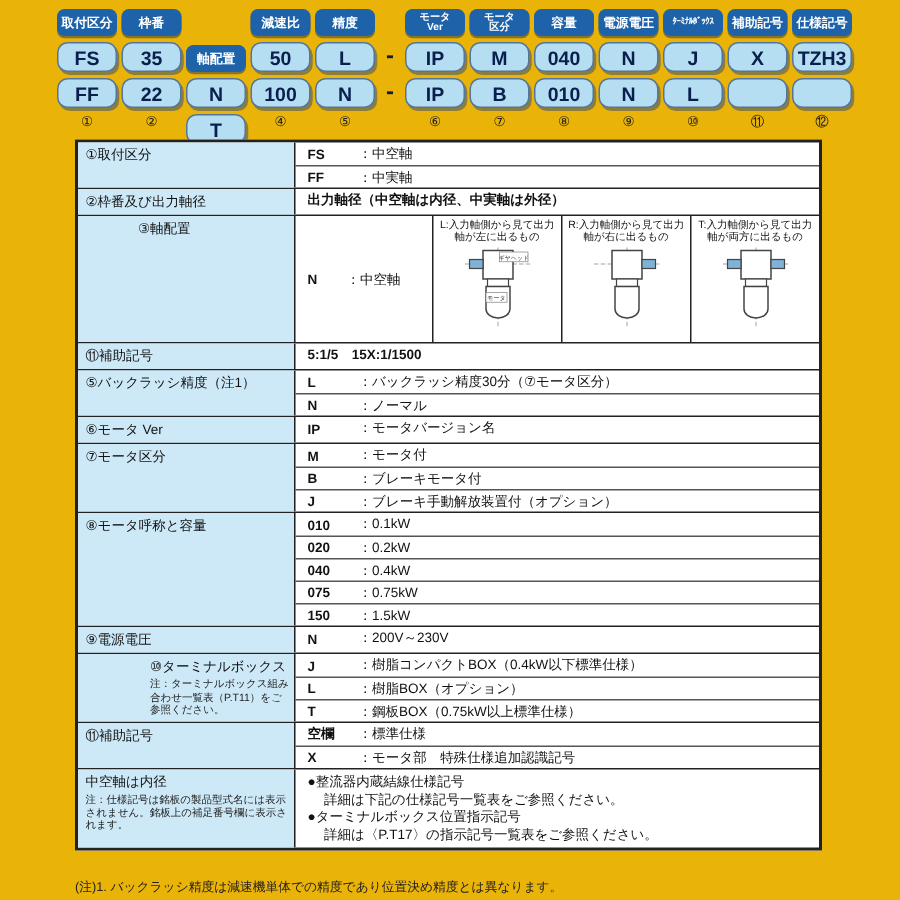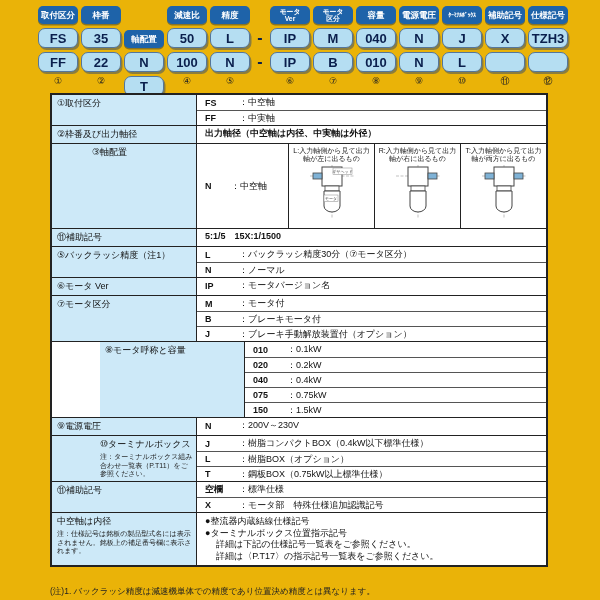--- a/index.html
+++ b/index.html
@@ -273,21 +273,21 @@
             <span class="code">B</span>
             <span class="desc">：ブレーキモータ付</span>
           </div>
           <div class="entry">
             <span class="code">J</span>
             <span class="desc">：ブレーキ手動解放装置付（オプション）</span>
           </div>
         </div>
       </div>
       <div class="sec">
-        <div class="sec-label" style="background: rgb(205, 233, 248); margin-left: 48px;">
+        <div class="sec-label" style="background: rgb(205, 233, 248);">
           <div class="ttl">⑧モータ呼称と容量</div>
         </div>
         <div class="sec-values">
           <div class="entry">
             <span class="code">010</span>
             <span class="desc">：0.1kW</span>
           </div>
           <div class="entry">
             <span class="code">020</span>
             <span class="desc">：0.2kW</span>
@@ -353,21 +353,21 @@
         </div>
       </div>
       <div class="sec">
         <div class="sec-label" style="background: rgb(205, 233, 248);">
           <div class="ttl">中空軸は内径</div>
           <div class="note">注：仕様記号は銘板の製品型式名には表示されません。銘板上の補足番号欄に表示されます。</div>
         </div>
         <div class="sec-values">
           <div class="spec-lines">
             <div class="spec-line">●整流器内蔵結線仕様記号</div>
+            <div class="spec-line indent">詳細は下記の仕様記号一覧表をご参照ください。</div>
             <div class="spec-line">●ターミナルボックス位置指示記号</div>
-            <div class="spec-line indent">詳細は下記の仕様記号一覧表をご参照ください。</div>
             <div class="spec-line indent">詳細は〈P.T17〉の指示記号一覧表をご参照ください。</div>
           </div>
         </div>
       </div>
     </div>
   <div class="footnote">(注)1. バックラッシ精度は減速機単体での精度であり位置決め精度とは異なります。</div>
 </div>
 
 </body></html>

